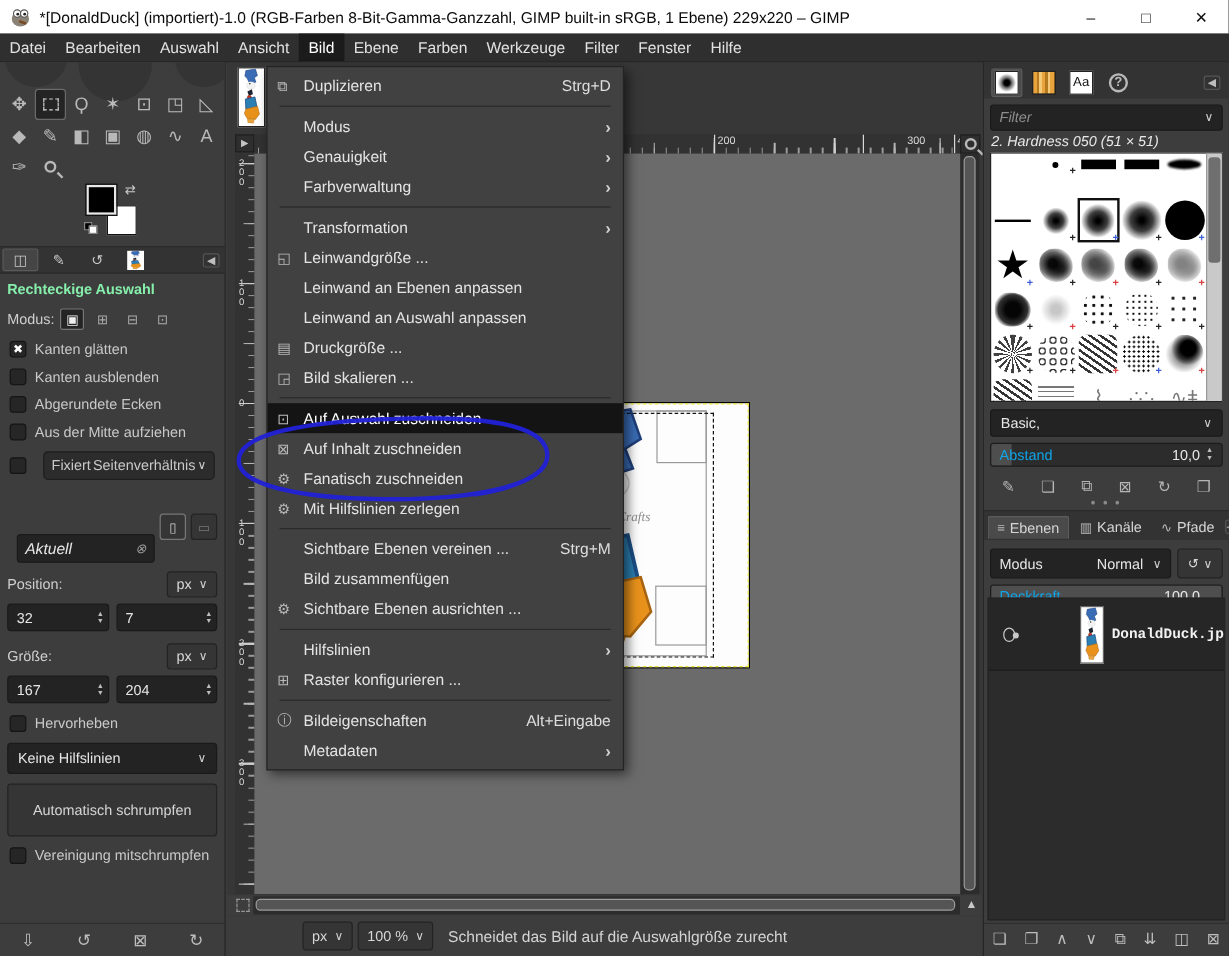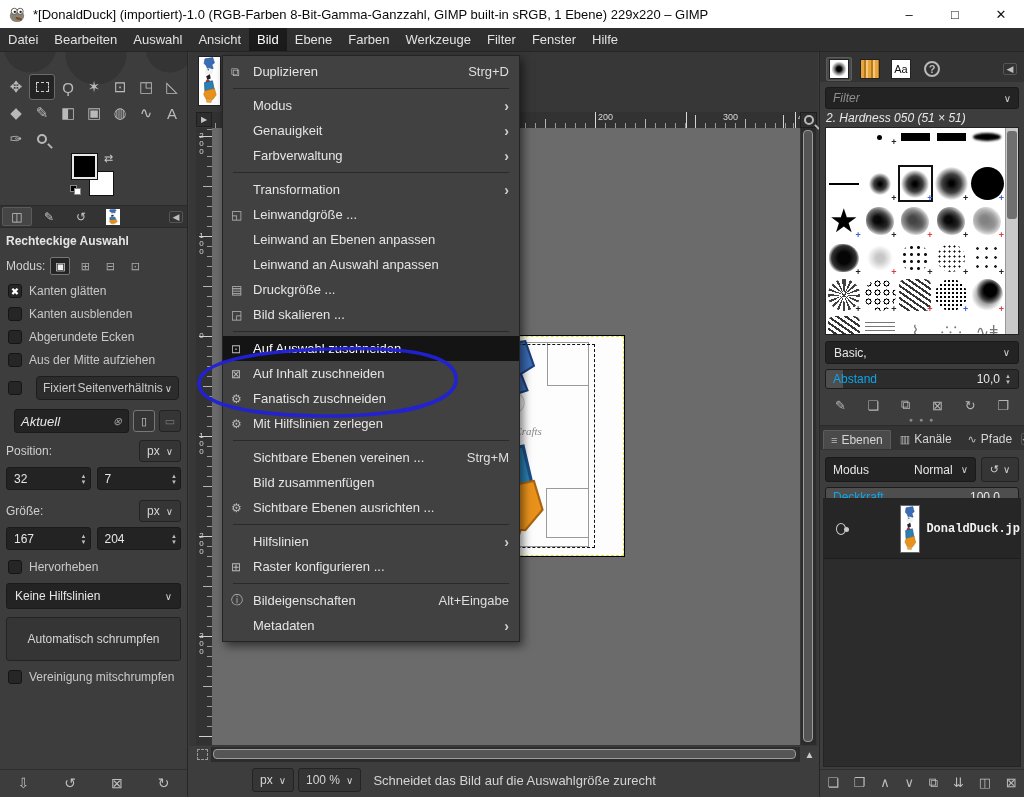--- a/index.html
+++ b/index.html
@@ -48,30 +48,30 @@
   .minicol{position:absolute;left:70px;top:32px;font-size:9px;color:#ccc;}
   .minicol .b{display:inline-block;width:7px;height:7px;background:#000;border:1px solid #888;}
   .minicol .w{display:inline-block;width:7px;height:7px;background:#fff;border:1px solid #888;margin-left:-3px;vertical-align:-3px;}
   .docktabs{display:flex;align-items:center;height:23px;background:#333;border-top:1px solid #2a2a2a;border-bottom:1px solid #2a2a2a;padding-left:2px;gap:2px;}
   .docktab{width:30px;height:19px;display:flex;align-items:center;justify-content:center;font-size:12px;color:#c7c7c7;border-radius:2px;}
   .docktab.sel{background:#454545;border:1px solid #5a5a5a;}
   .docktab .thumbbox{width:14px;height:16px;background:#fff;overflow:hidden;}
   .dock-collapse{margin-left:auto;margin-right:4px;font-size:9px;color:#bdbdbd;border:1px solid #555;border-radius:2px;width:14px;height:12px;display:flex;align-items:center;justify-content:center;}
 
   .tooloptions{padding:4px 6px 0 6px;}
-  .to-title{font-weight:bold;color:#e5e5e5;font-size:12px;padding:2px 0 4px 0;}
+  .to-title{font-weight:bold;color:#86efac;font-size:12px;padding:2px 0 4px 0;}
   .row{display:flex;align-items:center;margin:5px 0;}
   .row .lbl{color:#cfcfcf;}
   .modebtn{width:20px;height:18px;margin-left:5px;display:flex;align-items:center;justify-content:center;color:#aaa;font-size:11px;border-radius:2px;}
   .modebtn.sel{background:#242424;border:1px solid #777;color:#eee;}
   .ckrow{display:flex;align-items:center;gap:7px;margin:9px 2px;color:#c9c9c9;}
   .fixedbox{display:flex;align-items:center;border:1px solid #1d1d1d;background:#2c2c2c;border-radius:4px;
             padding:4px 6px;margin-left:7px;flex:1;justify-content:space-between;}
   .aktuellwrap{display:flex;align-items:center;gap:4px;margin:7px 0 7px 8px;}
-  .aktuell{flex:1;height:24px;display:flex;align-items:center;padding:0 6px;font-style:italic;font-size:13px;}
+  .aktuell{flex:1;height:24px;display:flex;align-items:center;padding:0 6px;font-style:italic;font-size:13px;margin-top:36px;}
   .clear-ic{margin-left:auto;color:#9a9a9a;font-size:11px;}
   .sqbtn{width:22px;height:22px;display:flex;align-items:center;justify-content:center;font-size:11px;color:#cfcfcf;}
   .unitdd{margin-left:auto;display:flex;align-items:center;gap:6px;padding:3px 7px;}
   .pairrow{display:flex;gap:6px;margin:4px 0 10px 0;}
   .spinfield{flex:1;height:23px;display:flex;align-items:center;padding-left:7px;}
   .spinfield .v{flex:1;}
   .bigdd{display:flex;align-items:center;height:26px;padding:0 8px;margin:8px 0;}
   .bigbtn{height:44px;display:flex;align-items:center;justify-content:center;margin:4px 0;}
   .lfooter{position:absolute;left:0;bottom:2px;width:187px;display:flex;justify-content:space-around;align-items:center;height:26px;border-top:1px solid #2e2e2e;color:#bdbdbd;font-size:14px;}
 
@@ -437,21 +437,21 @@
           <circle cx="44" cy="56" r="3" fill="#222"></circle>
           <path d="M34 84 L52 76 L56 94 L40 100 Z" fill="#1c2330"></path>
           <circle cx="42" cy="106" r="8" fill="#c23424" stroke="#7e1f14" stroke-width="2"></circle>
           <path d="M26 112 L64 104 L72 140 L58 154 L28 148 Z" fill="#2b7fb2" stroke="#1c4f86" stroke-width="3"></path>
           <path d="M28 148 L74 138 L82 166 L66 186 L34 184 L22 164 Z" fill="#e8921c" stroke="#a86410" stroke-width="2"></path>
           <path d="M34 184 L62 186 L58 200 L36 198 Z" fill="#e8a33d" stroke="#a86410"></path>
         </svg></div>
     <div class="ruler-corner">▶</div>
     <div class="hruler" id="hruler">
         <span class="rl" style="left: 383px;">200</span>
-        <span class="rl" style="left: 474px; padding-left: 36px;">300</span>
+        <span class="rl" style="left: 507px; padding-left: 36px;">300</span>
         <span class="rl" style="left: 583px;">400</span>
       </div>
     <div class="zoomcorner">
         <span class="zoom-glyph"></span>
       </div>
     <div class="vruler" id="vruler">
         <span class="rl" style="top: 4px;">2
 0
 0</span>
         <span class="rl" style="top: 104px;">1

